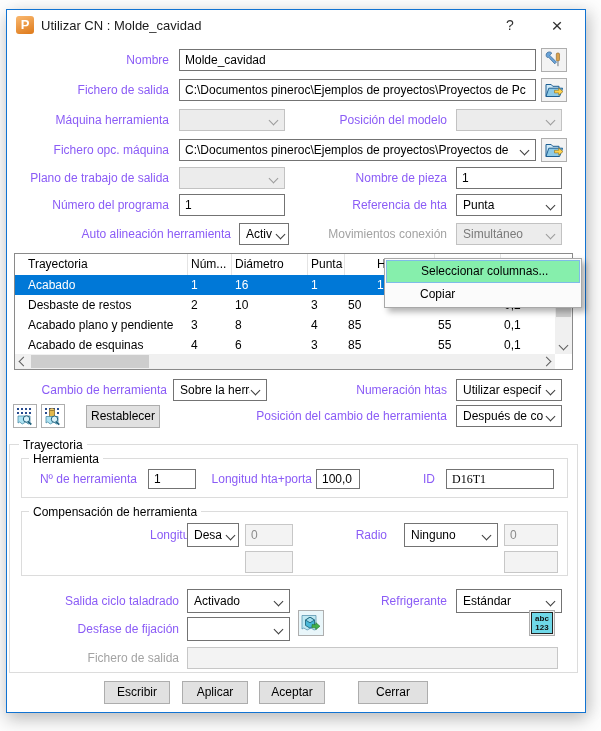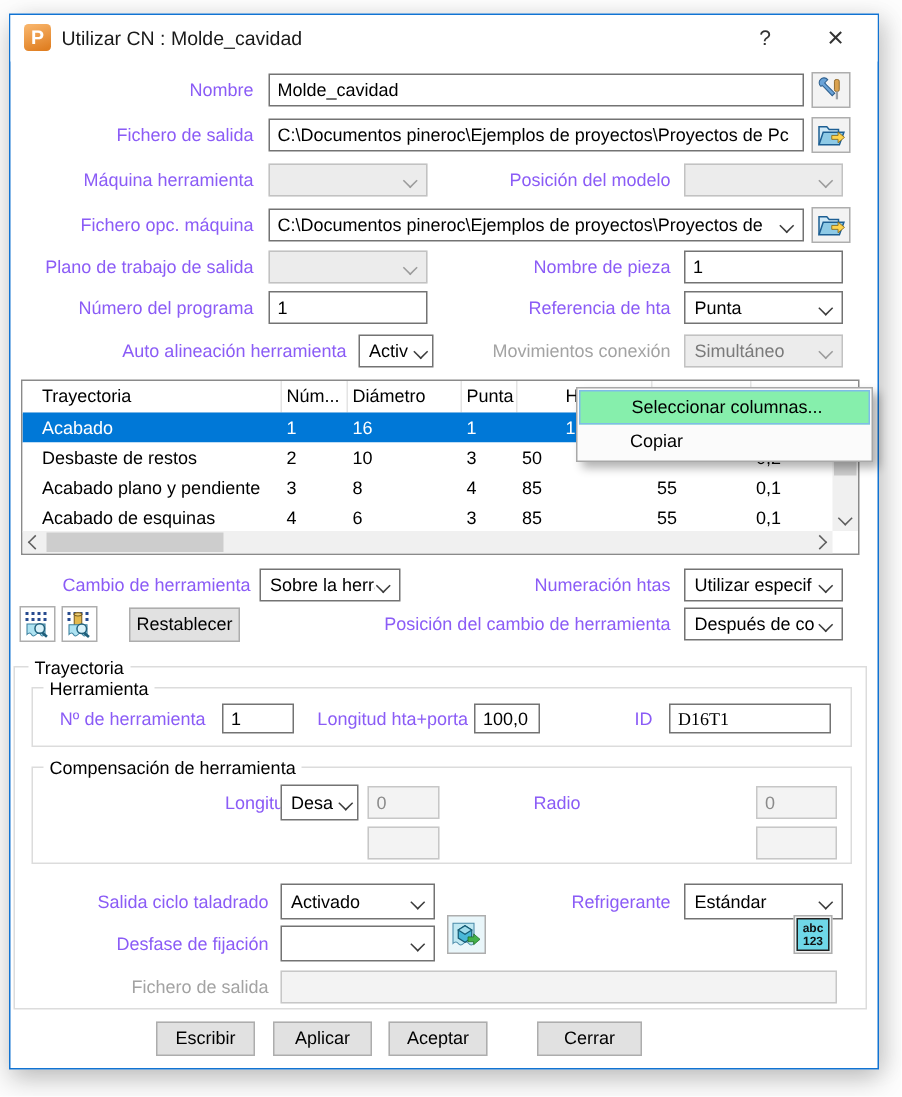--- a/index.html
+++ b/index.html
@@ -281,20 +281,24 @@
   <div class="grp" style="left:14px;top:501px;width:547px;height:65px;"></div>
   <div class="grp-lbl" style="left:22px;top:495px;">Compensación de herramienta</div>
   <div class="lbl" style="right:389px;top:518px;text-align:center;">Longitud</div>
   <div class="cmb h24" style="left:180px;top:513px;width:52px;">
     <span class="t" style="right:14px;">Desa</span>
     <span class="chev" style="right:4px;"></span>
   </div>
   <input class="inp dis" style="left: 238px; top: 514px; width: 48px;" value="0">
   <input class="inp dis" style="left: 238px; top: 541px; width: 48px;" value="">
   <div class="lbl" style="right:198px;top:518px;">Radio</div>
+  <div class="cmb h24" style="left:397px;top:513px;width:94px;">
+    <span class="t">Ninguno</span>
+    <span class="chev"></span>
+  </div>
   <input class="inp dis" style="left: 497px; top: 514px; width: 54px;" value="0">
   <input class="inp dis" style="left: 497px; top: 541px; width: 54px;" value="">
 
   <div class="lbl" style="right:406px;top:584px;">Salida ciclo taladrado</div>
   <div class="cmb h24" style="left:180px;top:579px;width:103px;">
     <span class="t">Activado</span>
     <span class="chev"></span>
   </div>
   <div class="lbl" style="right:138px;top:584px;">Refrigerante</div>
   <div class="cmb h24" style="left:449px;top:579px;width:106px;">

